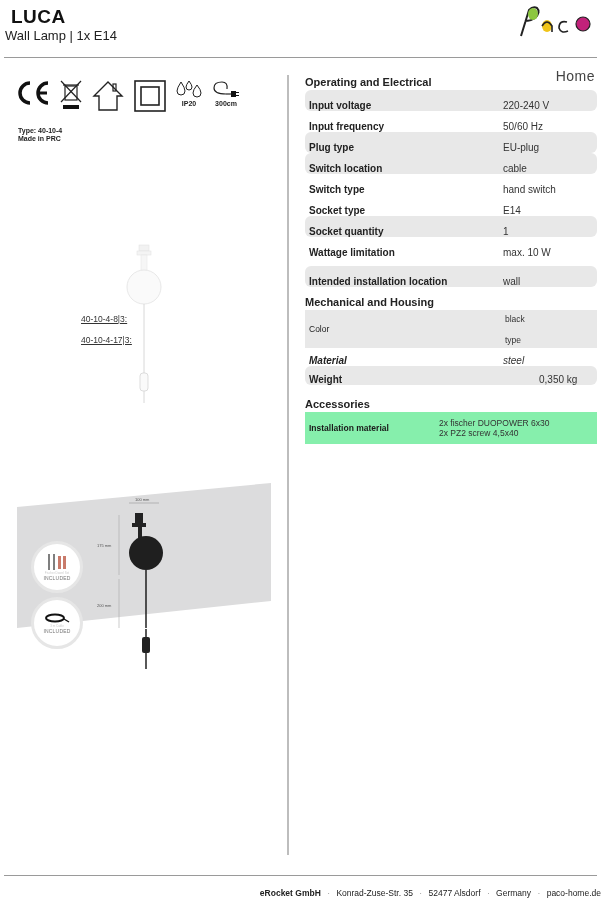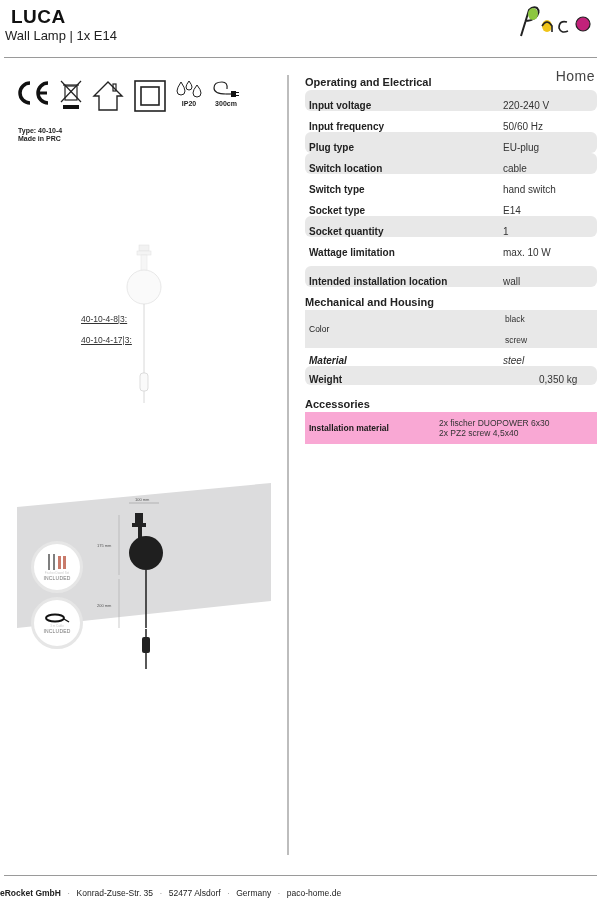--- a/index.html
+++ b/index.html
@@ -39,25 +39,25 @@
   .row .v { flex: 1; color: #333; }
   .gap { height: 8px; }
 
   .color-row { background: #e8e8e8; height: 38px; display: flex; font-size: 8.5px; position: relative; }
   .color-row .k { width: 198px; padding-left: 4px; font-weight: normal; display: flex; align-items: center; }
   .color-lines { position: absolute; left: 0; top: 0; width: 100%; height: 100%; }
   .cl { position: absolute; display: flex; }
   .cl .code { position: absolute; right: 104px; width: 120px; text-align: left; color: #333; text-decoration: underline; }
   .cl .val { position: absolute; left: 200px; color: #333; }
 
-  .acc-row { background: #f9a8d4; height: 32px; display: flex; font-size: 8.5px; align-items: center; }
+  .acc-row { background: #86efac; height: 32px; display: flex; font-size: 8.5px; align-items: center; }
   .acc-row .k { width: 134px; padding-left: 4px; font-weight: bold; }
   .acc-row .v { line-height: 10px; color: #333; }
 
-  .footer { position: absolute; left: 0; right: 0; top: 888px; text-align: left; font-size: 8.5px; color: #222; }
+  .footer { position: absolute; left: 0; right: 0; top: 888px; text-align: right; font-size: 8.5px; color: #222; }
   .footer .company { font-weight: bold; }
   .footer .sep { color: #999; margin: 0 4px; }
 </style>
 </head>
 <body>
 
 <div class="title">LUCA</div>
 <div class="subtitle">Wall Lamp | 1x E14</div>
 
 <div class="logo">
@@ -225,21 +225,21 @@
   <div class="section-title">Mechanical and Housing</div>
   <div class="color-row">
     <span class="k">Color</span>
     <div class="color-lines">
       <div class="cl" style="top:4px;">
           <span class="code">40-10-4-8|3:</span>
           <span class="val">black</span>
         </div>
       <div class="cl" style="top:25px;">
           <span class="code">40-10-4-17|3:</span>
-          <span class="val">screw</span>
+          <span class="val">type</span>
         </div>
     </div>
   </div>
   <div class="row" style="height:18px;font-style:italic;">
       <span class="k">Material</span>
       <span class="v">steel</span>
     </div>
   <div class="row shaded" style="height:19px;gap:36px;">
       <span class="k">Weight</span>
       <span class="v">0,350 kg</span>

